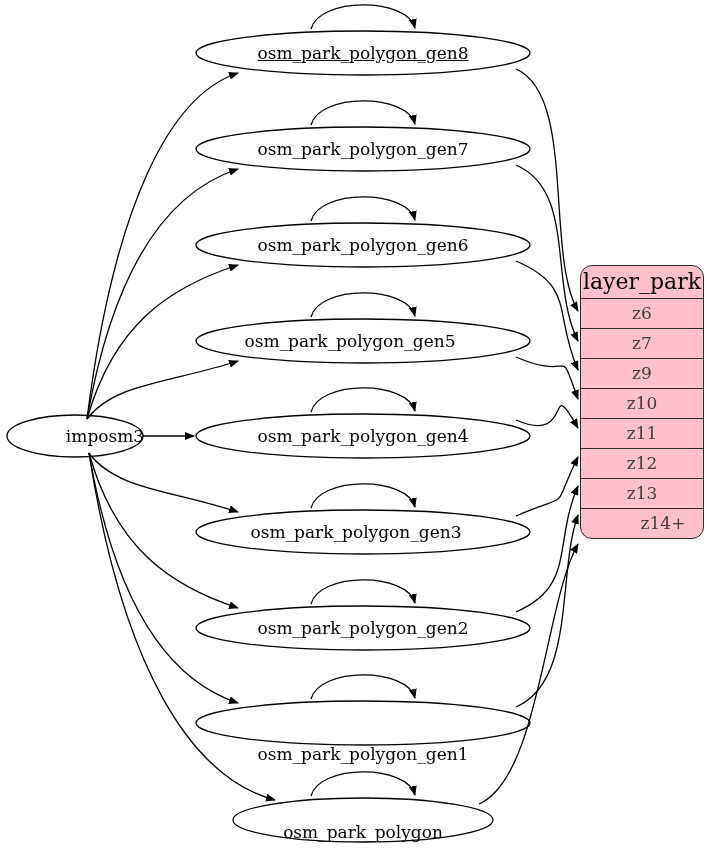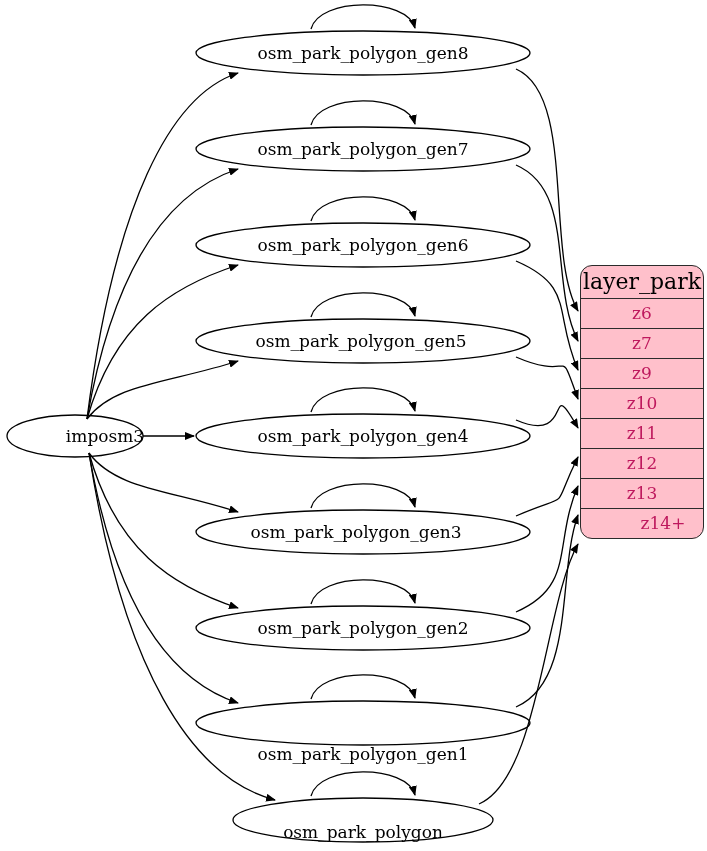--- a/index.html
+++ b/index.html
@@ -7,21 +7,21 @@
          font-family:"DejaVu Serif","Liberation Serif",serif;overflow:hidden;}
   #edges{position:absolute;left:0;top:0;width:707px;height:851px;}
   .node-label{position:absolute;transform:translate(-50%,-50%);
               font-size:17px;color:#000;white-space:nowrap;pointer-events:none;}
   #table-park{position:absolute;left:580px;top:265px;width:124px;
               background:#ffc0cb;border:1px solid #2b2b2b;border-radius:12px;
               box-sizing:border-box;overflow:hidden;}
   #table-park .thead{height:32px;line-height:32px;text-align:center;font-size:22px;
               color:#000;border-bottom:1.4px solid #2b2b2b;}
   #table-park .trow{height:29px;line-height:29px;text-align:center;font-size:17px;
-              color:#be185d;border-bottom:1.4px solid #2b2b2b;}
+              color:#404040;border-bottom:1.4px solid #2b2b2b;}
   #table-park .trow.last{border-bottom:none;padding-left:42px;}
 </style>
 </head>
 <body>
 
 <div id="stage">
 
   <svg id="edges" viewBox="0 0 707 851" xmlns="http://www.w3.org/2000/svg">
     <defs>
       <marker id="ah" markerWidth="10" markerHeight="8" refX="9" refY="4" orient="auto" markerUnits="userSpaceOnUse">
@@ -70,24 +70,24 @@
         <path d="M 516 420 C 576 446, 545 370, 578 428" marker-end="url(#ah)"></path>
         <path d="M 516 516 C 576 490, 549 515, 578 457" marker-end="url(#ah)"></path>
         <path d="M 516 612 C 576 586, 553 544, 578 486" marker-end="url(#ah)"></path>
         <path d="M 516 707 C 576 681, 557 573, 578 515" marker-end="url(#ah)"></path>
         <path d="M 479 804 C 539 778, 545 602, 578 544" marker-end="url(#ah)"></path>
       </g>
   </svg>
 
   <div id="labels">
       <div class="node-label" style="left: 75px; top: 436px; margin-left: 30px;">imposm3</div>
-      <div class="node-label" style="left: 363px; top: 53px;">osm_park_polygon_gen8</div>
+      <div class="node-label" style="left: 363px; top: 53px; text-decoration: underline;">osm_park_polygon_gen8</div>
       <div class="node-label" style="left: 363px; top: 149px;">osm_park_polygon_gen7</div>
       <div class="node-label" style="left: 363px; top: 245px;">osm_park_polygon_gen6</div>
-      <div class="node-label" style="left: 361px; top: 341px;">osm_park_polygon_gen5</div>
+      <div class="node-label" style="left: 350px; top: 341px;">osm_park_polygon_gen5</div>
       <div class="node-label" style="left: 363px; top: 436px;">osm_park_polygon_gen4</div>
       <div class="node-label" style="left: 356px; top: 532px;">osm_park_polygon_gen3</div>
       <div class="node-label" style="left: 363px; top: 628px;">osm_park_polygon_gen2</div>
       <div class="node-label" style="left: 363px; top: 754px;">osm_park_polygon_gen1</div>
       <div class="node-label" style="left: 363px; top: 820px; margin-top: 12px;">osm_park_polygon</div>
     </div>
 
   <div id="table-park">
     <div class="thead">layer_park</div>
     <div id="table-rows">

